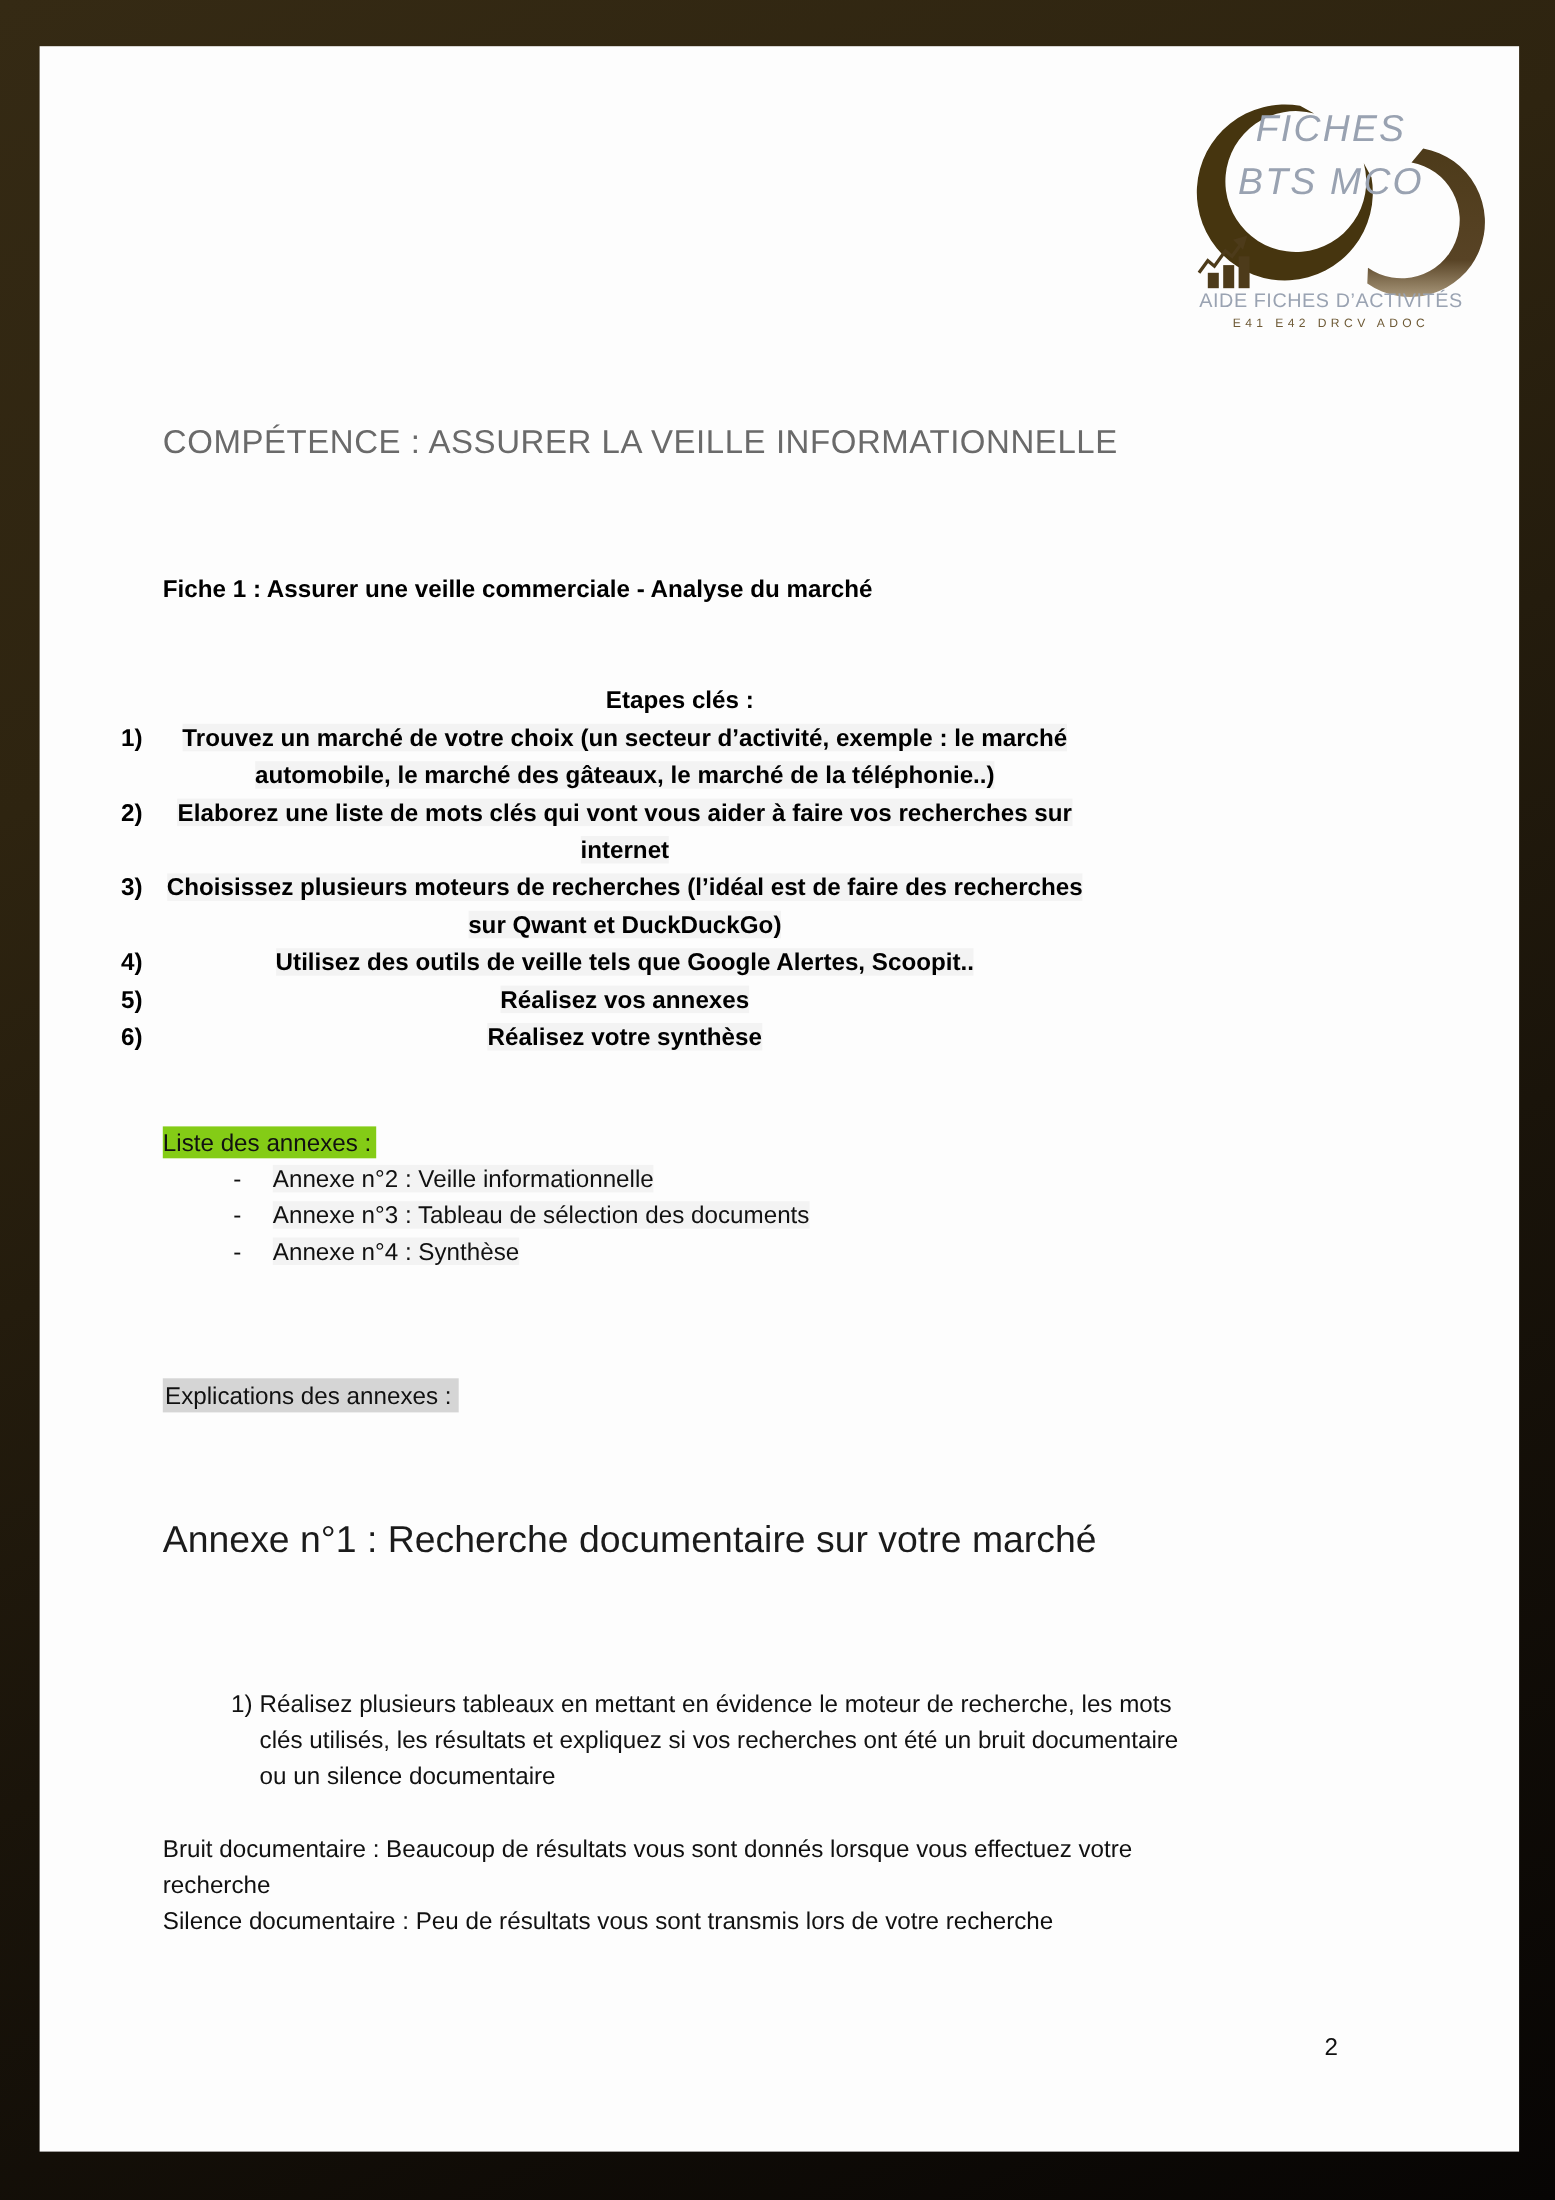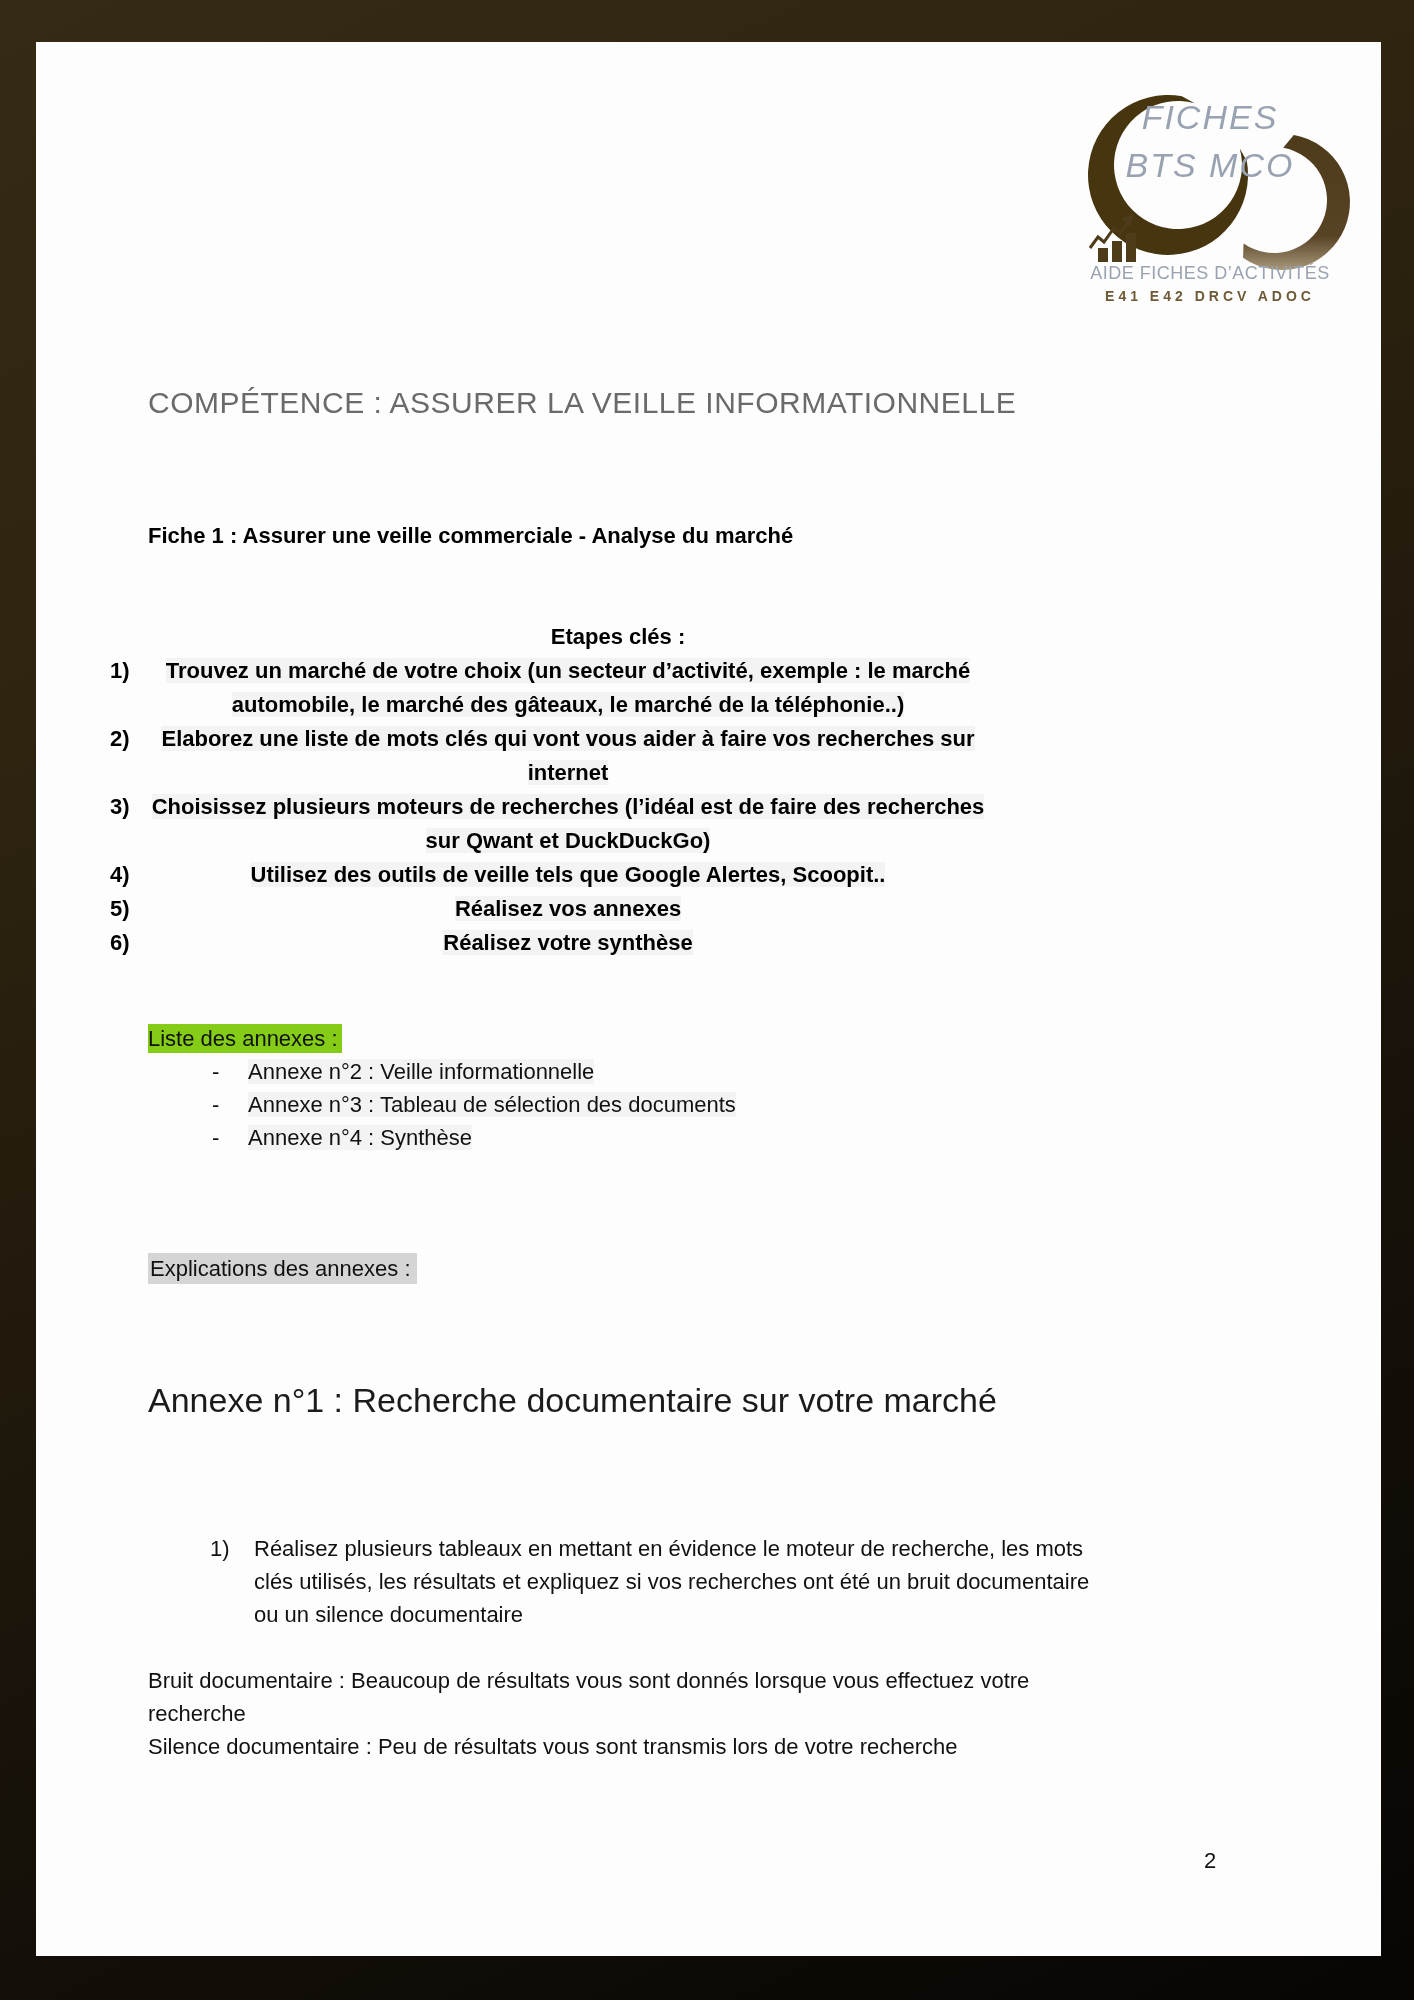--- a/index.html
+++ b/index.html
@@ -16,21 +16,21 @@
   
   .logo { position:absolute; left:1014px; top:40px; width:320px; height:230px; }
   .logo svg { position:absolute; inset:0; }
   .logo-line { position:absolute; left:0; width:100%; text-align:center;
     font-style:italic; font-size:34px; letter-spacing:2px; color:#99a2b1; }
   .logo-line1 { top:16px; }
   .logo-line2 { top:64px; }
   .logo-sub { position:absolute; left:0; top:181px; width:100%; text-align:center;
     font-size:18px; letter-spacing:0.5px; color:#9aa3b2; }
   .logo-tag { position:absolute; left:0; top:206px; width:100%; text-align:center;
-    font-size:14px; font-weight:bold; letter-spacing:4px; color:#6e5a36; }
+    font-size:11px; font-weight:normal; letter-spacing:4px; color:#6e5a36; }
   
   .abs { position:absolute; }
   .doc-title { left:112px; top:344px; width:1000px;
     font-size:30px; color:#6a6a6a; letter-spacing:0.5px; }
   .fiche-sub { left:112px; top:481px; width:1000px;
     font-size:22px; font-weight:bold; color:#000; }
   .steps { left:112px; top:578px; width:940px; font-size:22px; color:#000;text-align:center; }
   .steps-heading { font-weight:bold; line-height:34px; }
   ol.steps-list { list-style:none; counter-reset:step; width:840px;
     font-weight:bold; line-height:34px; }
@@ -40,21 +40,21 @@
   .annexes-heading { line-height:33px; }
   ul.annexes-list { list-style:none; margin-left:100px; width:840px; line-height:33px; }
   ul.annexes-list li { position:relative; }
   ul.annexes-list li::before { content:"-"; position:absolute; left:-36px; }
   .explications { left:112px; top:1210px; font-size:22px; color:#111; line-height:33px; }
   .annexe1-heading { left:112px; top:1328px; width:900px;
     font-size:34px; line-height:60px; color:#1b1b1b; }
   .annexe1-item { left:174px; top:1490px; width:900px; font-size:22px;
     line-height:33px; color:#111; }
   .annexe1-item .num { position:absolute; left:0; top:0; }
-  .annexe1-item .txt { display:block; margin-left:44px; width:860px; }
+  .annexe1-item .txt { display:block; margin-left:26px; width:860px; }
   .defs { left:112px; top:1622px; width:935px; font-size:22px; line-height:33px; color:#111; }
   .page-number { left:1168px; top:1806px; font-size:22px; color:#111; }
   
   .hl-faint { background:#f3f3f3; }
   .hl-light { background:#84cc16; padding:2px 4px 2px 0; }
   .hl-dark  { background:#d5d5d5; padding:3px 6px 3px 2px; }
 </style>
 </head>
 <body>
 

